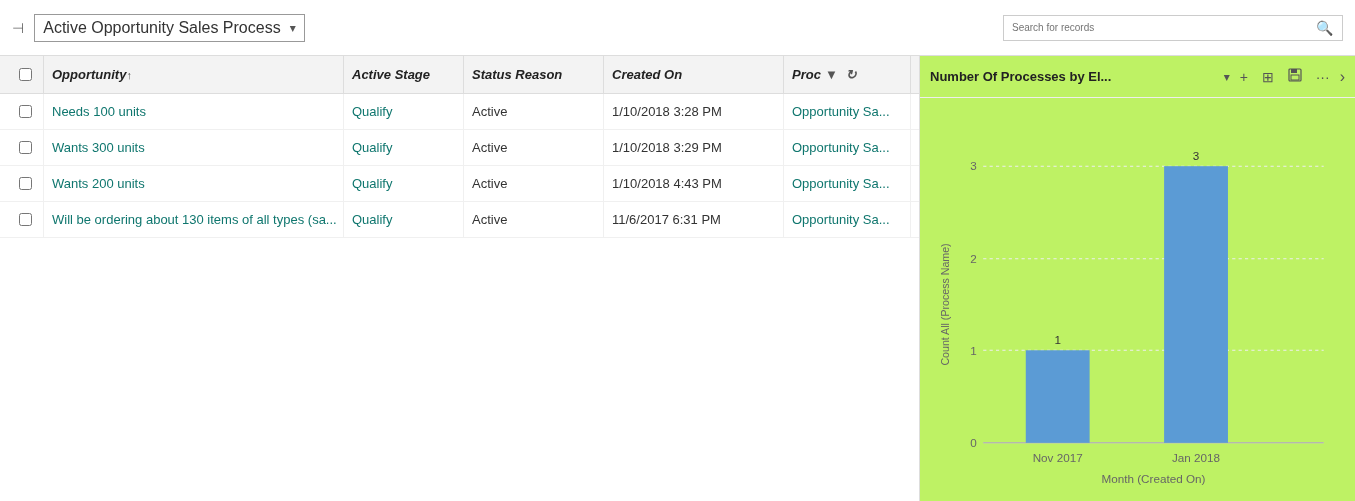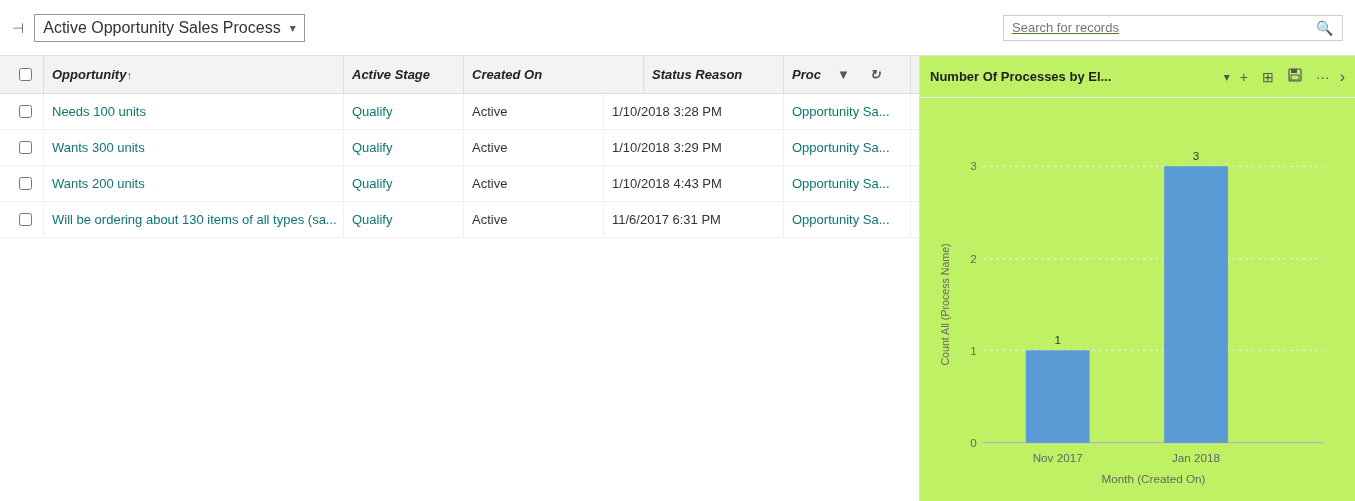--- a/index.html
+++ b/index.html
@@ -48,25 +48,24 @@
       align-items: center;
       border: 1px solid #ccc;
       background: #fff;
       padding: 4px 8px;
       width: 340px;
       gap: 4px;
     }
     .search-input {
       border: none;
       outline: none;
-      font-size: 13px;
-      color: #4d7c0f;
+      font-size: 10px;
+      color: #4c1d95;
       width: 100%;
       background: transparent;
-      text-decoration: underline;
     }
     .search-icon {
       color: #555;
       font-size: 14px;
     }
 
     
     .main-content {
       display: flex;
       height: calc(501px - 56px);
@@ -116,21 +115,21 @@
       font-style: italic;
     }
     .col-opportunity { width: 300px; }
     .col-active-stage { width: 120px; }
     .col-status-reason { width: 140px; }
     .col-created-on { width: 180px; }
     .col-process {
       flex: 1;
       display: flex;
       align-items: center;
-      gap: 16px;
+      gap: 4px;
     }
     .sort-icon { font-size: 11px; color: #555; }
     .filter-icon { font-size: 13px; color: #555; cursor: pointer; }
     .refresh-icon { font-size: 13px; color: #555; cursor: pointer; margin-left: 4px; }
 
     
     .grid-body { overflow-y: auto; flex: 1; }
     .grid-row {
       display: flex;
       align-items: center;
@@ -257,25 +256,25 @@
       <div class="col-checkbox">
         <input type="checkbox" style="">
       </div>
       <div class="col-header col-opportunity">
         <span>Opportunity</span>
         <span class="sort-icon">↑</span>
       </div>
       <div class="col-header col-active-stage">
         <span>Active Stage</span>
       </div>
+      <div class="col-header col-status-reason">
+        <span>Status Reason</span>
+      </div>
       <div class="col-header col-created-on">
         <span>Created On</span>
-      </div>
-      <div class="col-header col-status-reason">
-        <span>Status Reason</span>
       </div>
       <div class="col-header col-process">
         <span>Proc</span>
         <span class="filter-icon">▼</span>
         <span class="refresh-icon">↻</span>
       </div>
     </div>
 
     <div class="grid-body">
 

